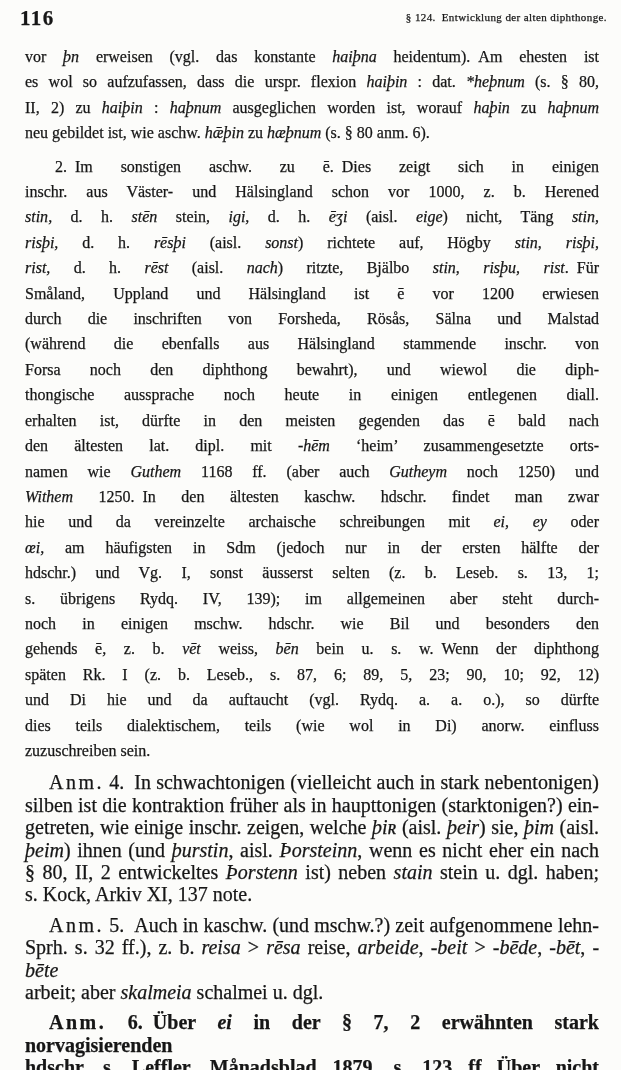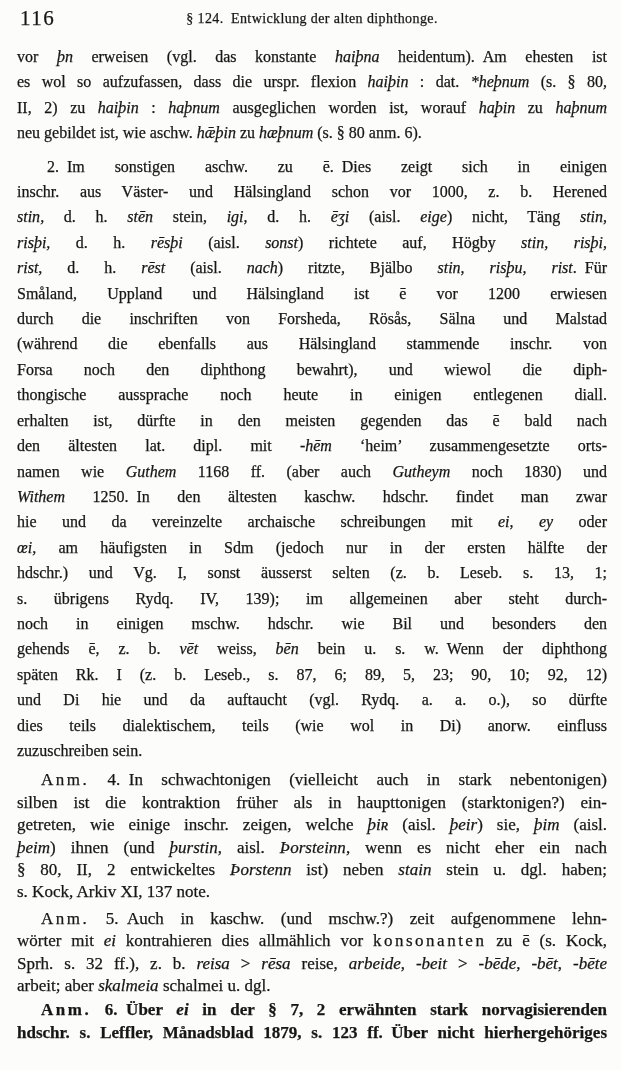--- a/index.html
+++ b/index.html
@@ -23,30 +23,31 @@
     position: relative;
     height: 26px;
     margin-bottom: 10px;
   }
   .pagenum {
     position: absolute;
     left: 3px;
     top: -2px;
     font-size: 21px;
     letter-spacing: 1.5px;
+    font-weight: bold;
   }
   .heading {
-    text-align: center;
-    font-size: 14px;
+    text-align: right;
+    font-size: 11px;
     padding-top: 3px;
     letter-spacing: 0.4px;
   }
-  .block { margin: 0; }
+  .block { margin: 8px; }
   .block.main { font-size: 16px;   line-height: 25.4px; }
-  .block.small { font-size: 17px; line-height: 22.4px; }
+  .block.small { font-size: 20px; line-height: 22.4px; }
   .block.gap6  { margin-top: 6px; }
   .block.gap8  { margin-top: 8px; }
   .block.gap4  { margin-top: 4px; }
   .block.gap2  { margin-top: 2px; font-weight: bold; }
   .line {
     text-align: justify;
     text-justify: inter-word;
     white-space: nowrap; 
   }
   .line.j {
@@ -79,21 +80,21 @@
         <div class="line j"><i>stin</i><span>, d. h. </span><i>stēn</i><span> stein, </span><i>igi</i><span>, d. h. </span><i>ēʒi</i><span> (aisl. </span><i>eige</i><span>) nicht, Täng </span><i>stin</i><span>,</span></div>
         <div class="line j"><i>risþi</i><span>, d. h. </span><i>rēsþi</i><span> (aisl. </span><i>sonst</i><span>) richtete auf, Högby </span><i>stin</i><span>, </span><i>risþi</i><span>,</span></div>
         <div class="line j"><i>rist</i><span>, d. h. </span><i>rēst</i><span> (aisl. </span><i>nach</i><span>) ritzte, Bjälbo </span><i>stin</i><span>, </span><i>risþu</i><span>, </span><i>rist</i><span>. Für</span></div>
         <div class="line j"><span>Småland, Uppland und Hälsingland ist ē vor 1200 erwiesen</span></div>
         <div class="line j"><span>durch die inschriften von Forsheda, Rösås, Sälna und Malstad</span></div>
         <div class="line j"><span>(während die ebenfalls aus Hälsingland stammende inschr. von</span></div>
         <div class="line j"><span>Forsa noch den diphthong bewahrt), und wiewol die diph-</span></div>
         <div class="line j"><span>thongische aussprache noch heute in einigen entlegenen diall.</span></div>
         <div class="line j"><span>erhalten ist, dürfte in den meisten gegenden das ē bald nach</span></div>
         <div class="line j"><span>den ältesten lat. dipl. mit </span><i>-hēm</i><span> ‘heim’ zusammengesetzte orts-</span></div>
-        <div class="line j"><span>namen wie </span><i>Guthem</i><span> 1168 ff. (aber auch </span><i>Gutheym</i><span> noch 1830) und</span></div>
+        <div class="line j"><span>namen wie </span><i>Guthem</i><span> 1168 ff. (aber auch </span><i>Gutheym</i><span> noch 1250) und</span></div>
         <div class="line j"><i>Withem</i><span> 1250. In den ältesten kaschw. hdschr. findet man zwar</span></div>
         <div class="line j"><span>hie und da vereinzelte archaische schreibungen mit </span><i>ei</i><span>, </span><i>ey</i><span> oder</span></div>
         <div class="line j"><i>œi</i><span>, am häufigsten in Sdm (jedoch nur in der ersten hälfte der</span></div>
         <div class="line j"><span>hdschr.) und Vg. I, sonst äusserst selten (z. b. Leseb. s. 13, 1;</span></div>
         <div class="line j"><span>s. übrigens Rydq. IV, 139); im allgemeinen aber steht durch-</span></div>
         <div class="line j"><span>noch in einigen mschw. hdschr. wie Bil und besonders den</span></div>
         <div class="line j"><span>gehends ē, z. b. </span><i>vēt</i><span> weiss, </span><i>bēn</i><span> bein u. s. w. Wenn der diphthong</span></div>
         <div class="line j"><span>späten Rk. I (z. b. Leseb., s. 87, 6; 89, 5, 23; 90, 10; 92, 12)</span></div>
         <div class="line j"><span>und Di hie und da auftaucht (vgl. Rydq. a. a. o.), so dürfte</span></div>
         <div class="line j"><span>dies teils dialektischem, teils (wie wol in Di) anorw. einfluss</span></div>
@@ -102,21 +103,20 @@
       <div class="block small gap6">
         <div class="line j ind"><span class="sp">Anm.</span><span> 4. In schwachtonigen (vielleicht auch in stark nebentonigen)</span></div>
         <div class="line j"><span>silben ist die kontraktion früher als in haupttonigen (starktonigen?) ein-</span></div>
         <div class="line j"><span>getreten, wie einige inschr. zeigen, welche </span><i>þiʀ</i><span> (aisl. </span><i>þeir</i><span>) sie, </span><i>þim</i><span> (aisl.</span></div>
         <div class="line j"><i>þeim</i><span>) ihnen (und </span><i>þurstin</i><span>, aisl. </span><i>Þorsteinn</i><span>, wenn es nicht eher ein nach</span></div>
         <div class="line j"><span>§ 80, II, 2 entwickeltes </span><i>Þorstenn</i><span> ist) neben </span><i>stain</i><span> stein u. dgl. haben;</span></div>
         <div class="line"><span>s. Kock, Arkiv XI, 137 note.</span></div>
       </div>
       <div class="block small gap4">
         <div class="line j ind"><span class="sp">Anm.</span><span> 5. Auch in kaschw. (und mschw.?) zeit aufgenommene lehn-</span></div>
-        <div class="line j"><span>wörter mit </span><i>ei</i><span> kontrahieren dies allmählich vor </span><span class="sp">konsonanten</span><span> zu ē (s. Kock,</span></div>
         <div class="line j"><span>Sprh. s. 32 ff.), z. b. </span><i>reisa</i><span> &gt; </span><i>rēsa</i><span> reise, </span><i>arbeide</i><span>, </span><i>-beit</i><span> &gt; </span><i>-bēde</i><span>, </span><i>-bēt</i><span>, </span><i>-bēte</i></div>
         <div class="line"><span>arbeit; aber </span><i>skalmeia</i><span> schalmei u. dgl.</span></div>
       </div>
       <div class="block small gap2">
         <div class="line j ind"><span class="sp">Anm.</span><span> 6. Über </span><i>ei</i><span> in der § 7, 2 erwähnten stark norvagisierenden</span></div>
         <div class="line j"><span>hdschr. s. Leffler, Månadsblad 1879, s. 123 ff. Über nicht hierhergehöriges</span></div>
       </div>
     </section>
 </div>
 

